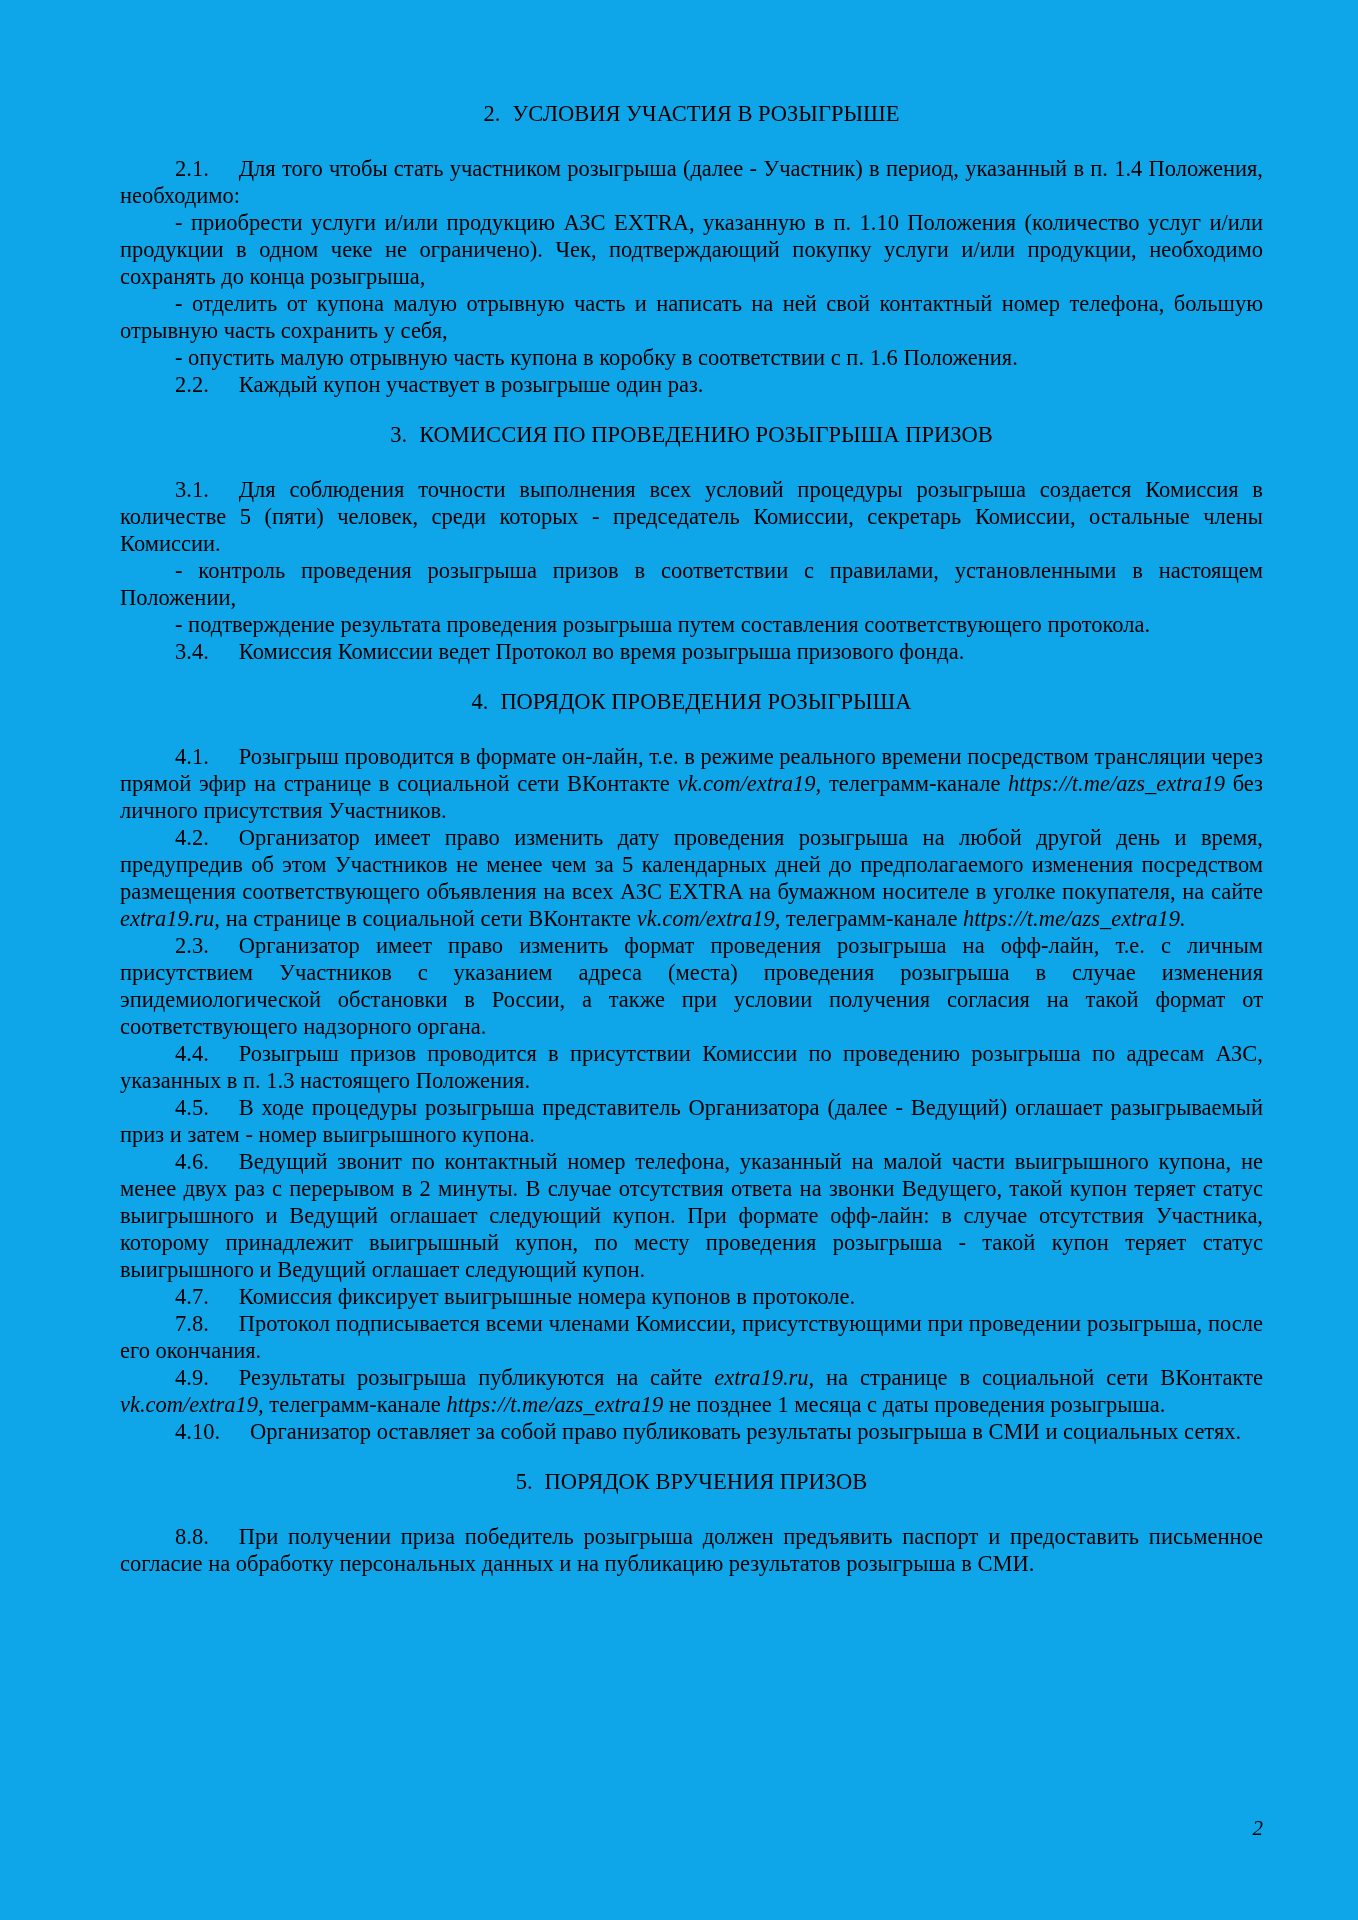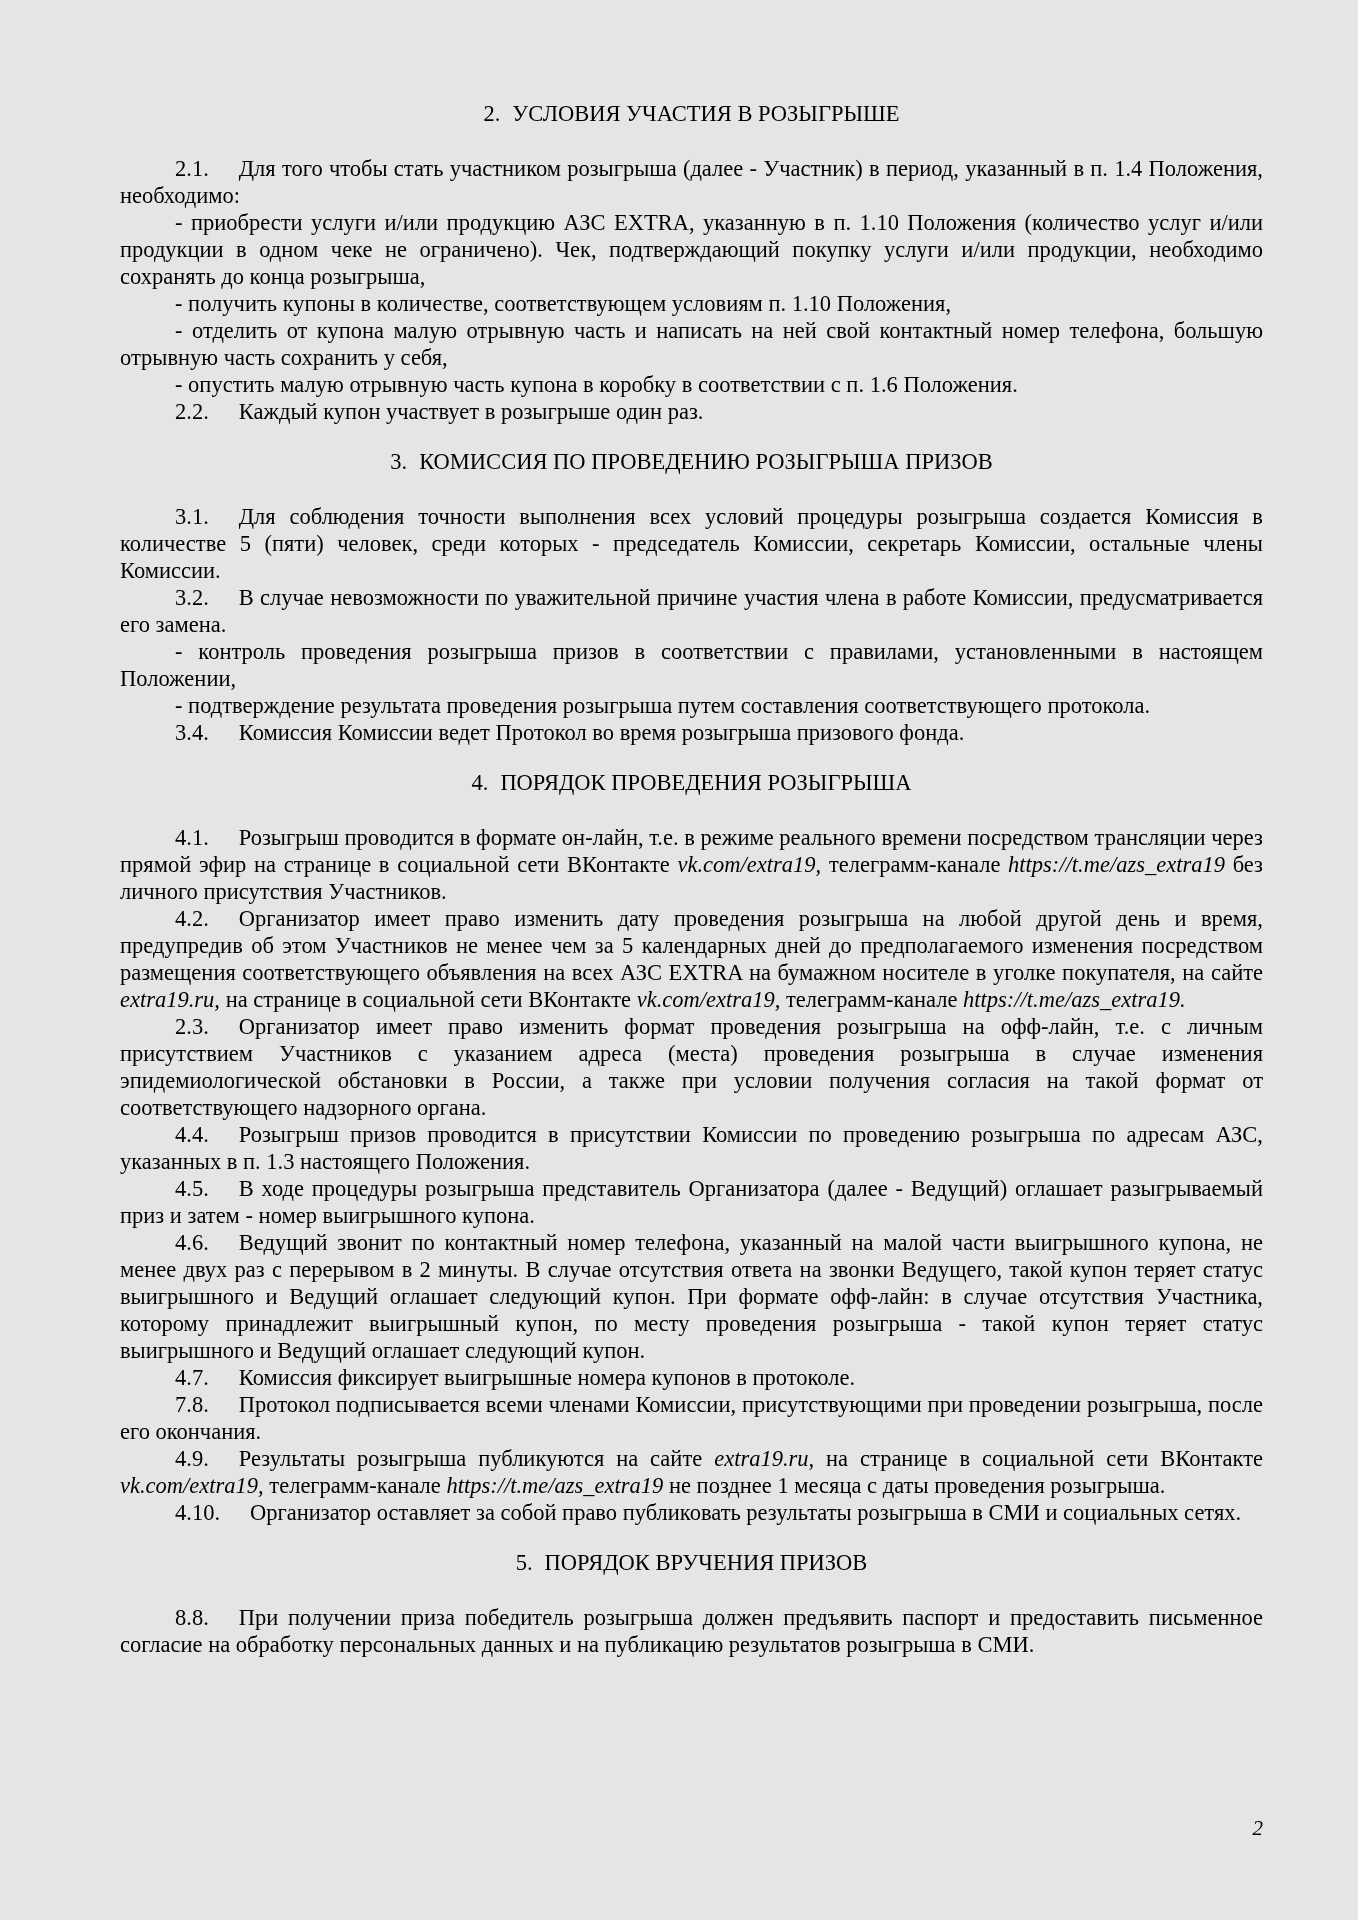--- a/index.html
+++ b/index.html
@@ -10,21 +10,21 @@
     width: 1358px;
     height: 1920px;
     background: #ffffff;
     font-family: "Liberation Serif", serif;
     color: #000000;
   }
   .page {
     position: relative;
     width: 1358px;
     height: 1920px;
-    background: #e5e5e5;
+    background: #0ea5e9;
     overflow: hidden;
   }
   .content {
     position: absolute;
     left: 120px;
     top: 100px;
     width: 1143px;
     font-size: 22.5px;
     line-height: 27px;
     text-align: justify;
@@ -67,29 +67,27 @@
 </style>
 </head>
 <body>
 
 <div class="page">
   <div class="content" id="doc-body">
       <section>
         <h2 class="sec-heading"><span class="h-num">2.</span><span>УСЛОВИЯ УЧАСТИЯ В РОЗЫГРЫШЕ</span></h2>
         <p class="para"><span class="p-num">2.1.</span><span>Для того чтобы стать участником розыгрыша (далее - Участник) в период, указанный в п. 1.4 Положения, необходимо:</span></p>
         <p class="para"><span>- приобрести услуги и/или продукцию АЗС EXTRA, указанную в п. 1.10 Положения (количество услуг и/или продукции в одном чеке не ограничено). Чек, подтверждающий покупку услуги и/или продукции, необходимо сохранять до конца розыгрыша,</span></p>
-        <p class="para"><span>- получить купоны в количестве, соответствующем условиям п. 1.10 Положения,</span></p>
         <p class="para"><span>- отделить от купона малую отрывную часть и написать на ней свой контактный номер телефона, большую отрывную часть сохранить у себя,</span></p>
         <p class="para"><span>- опустить малую отрывную часть купона в коробку в соответствии с п. 1.6 Положения.</span></p>
         <p class="para"><span class="p-num">2.2.</span><span>Каждый купон участвует в розыгрыше один раз.</span></p>
       </section>
       <section>
         <h2 class="sec-heading"><span class="h-num">3.</span><span>КОМИССИЯ ПО ПРОВЕДЕНИЮ РОЗЫГРЫША ПРИЗОВ</span></h2>
         <p class="para"><span class="p-num">3.1.</span><span>Для соблюдения точности выполнения всех условий процедуры розыгрыша создается Комиссия в количестве 5 (пяти) человек, среди которых - председатель Комиссии, секретарь Комиссии, остальные члены Комиссии.</span></p>
-        <p class="para"><span class="p-num">3.2.</span><span>В случае невозможности по уважительной причине участия члена в работе Комиссии, предусматривается его замена.</span></p>
         <p class="para"><span>- контроль проведения розыгрыша призов в соответствии с правилами, установленными в настоящем Положении,</span></p>
         <p class="para"><span>- подтверждение результата проведения розыгрыша путем составления соответствующего протокола.</span></p>
         <p class="para"><span class="p-num">3.4.</span><span>Комиссия Комиссии ведет Протокол во время розыгрыша призового фонда.</span></p>
       </section>
       <section>
         <h2 class="sec-heading"><span class="h-num">4.</span><span>ПОРЯДОК ПРОВЕДЕНИЯ РОЗЫГРЫША</span></h2>
         <p class="para"><span class="p-num">4.1.</span><span>Розыгрыш проводится в формате он-лайн, т.е. в режиме реального времени посредством трансляции через прямой эфир на странице в социальной сети ВКонтакте </span><em>vk.com/extra19,</em><span> телеграмм-канале </span><em>https://t.me/azs_extra19</em><span> без личного присутствия Участников.</span></p>
         <p class="para"><span class="p-num">4.2.</span><span>Организатор имеет право изменить дату проведения розыгрыша на любой другой день и время, предупредив об этом Участников не менее чем за 5 календарных дней до предполагаемого изменения посредством размещения соответствующего объявления на всех АЗС EXTRA на бумажном носителе в уголке покупателя, на сайте </span><em>extra19.ru,</em><span> на странице в социальной сети ВКонтакте </span><em>vk.com/extra19,</em><span> телеграмм-канале </span><em>https://t.me/azs_extra19.</em></p>
         <p class="para"><span class="p-num">2.3.</span><span>Организатор имеет право изменить формат проведения розыгрыша на офф-лайн, т.е. с личным присутствием Участников с указанием адреса (места) проведения розыгрыша в случае изменения эпидемиологической обстановки в России, а также при условии получения согласия на такой формат от соответствующего надзорного органа.</span></p>
         <p class="para"><span class="p-num">4.4.</span><span>Розыгрыш призов проводится в присутствии Комиссии по проведению розыгрыша по адресам АЗС, указанных в п. 1.3 настоящего Положения.</span></p>

